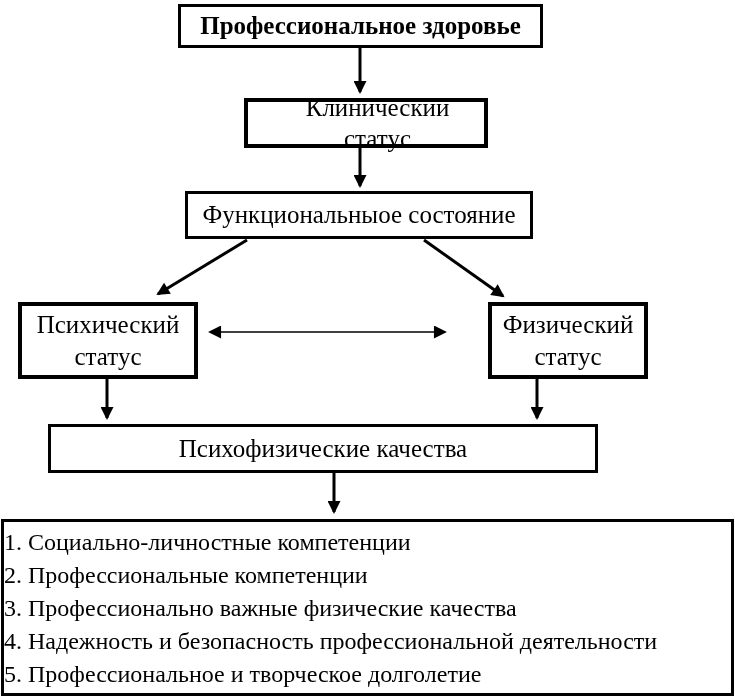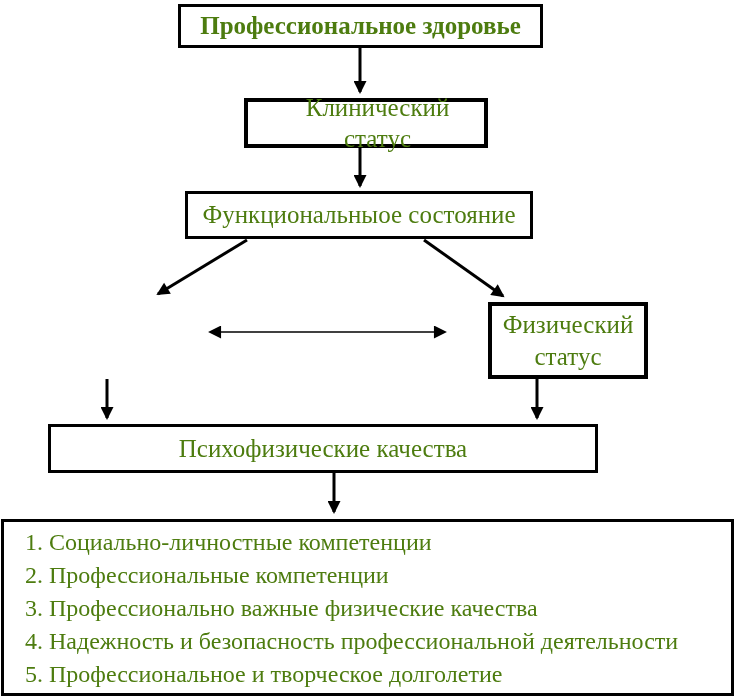--- a/index.html
+++ b/index.html
@@ -6,21 +6,21 @@
     margin: 0;
     padding: 0;
     background: #ffffff;
   }
   .canvas {
     position: relative;
     width: 735px;
     height: 697px;
     background: #ffffff;
     font-family: "Liberation Serif", "DejaVu Serif", serif;
-    color: #4d7c0f;
+    color: #000000;
     overflow: hidden;
   }
   .arrows {
     position: absolute;
     left: 0;
     top: 0;
     width: 735px;
     height: 697px;
     pointer-events: none;
   }
@@ -45,21 +45,21 @@
   .node-6 { left: 48px;  top: 424px; width: 550px; height: 49px; }
   .list-box {
     position: absolute;
     box-sizing: border-box;
     left: 1px;
     top: 519px;
     width: 733px;
     height: 177px;
     border: 3px solid #000000;
     background: #ffffff;
-    padding: 4px 6px 0 21px;
+    padding: 4px 6px 0 0;
   }
   .list-item {
     font-size: 24px;
     line-height: 33px;
     white-space: nowrap;
   }
 </style>
 </head>
 <body>
 
@@ -80,20 +80,21 @@
     <line x1="537" y1="379" x2="537" y2="418" stroke="#000000" stroke-width="3" marker-end="url(#ah)"></line>
     <line x1="334" y1="473" x2="334" y2="512" stroke="#000000" stroke-width="3" marker-end="url(#ah)"></line>
   </svg>
 
   <div class="node node-1">Профессиональное здоровье</div>
 
   <div class="node node-2">Клинический статус</div>
 
   <div class="node node-3">Функциональныое состояние</div>
 
+  <div class="node node-4">Психический статус</div>
 
   <div class="node node-5">Физический статус</div>
 
   <div class="node node-6">Психофизические качества</div>
 
   <div class="list-box">
     <div class="list-item">1. Социально-личностные компетенции</div>
     <div class="list-item">2. Профессиональные компетенции</div>
     <div class="list-item">3. Профессионально важные физические качества</div>
     <div class="list-item">4. Надежность и безопасность профессиональной деятельности</div>

